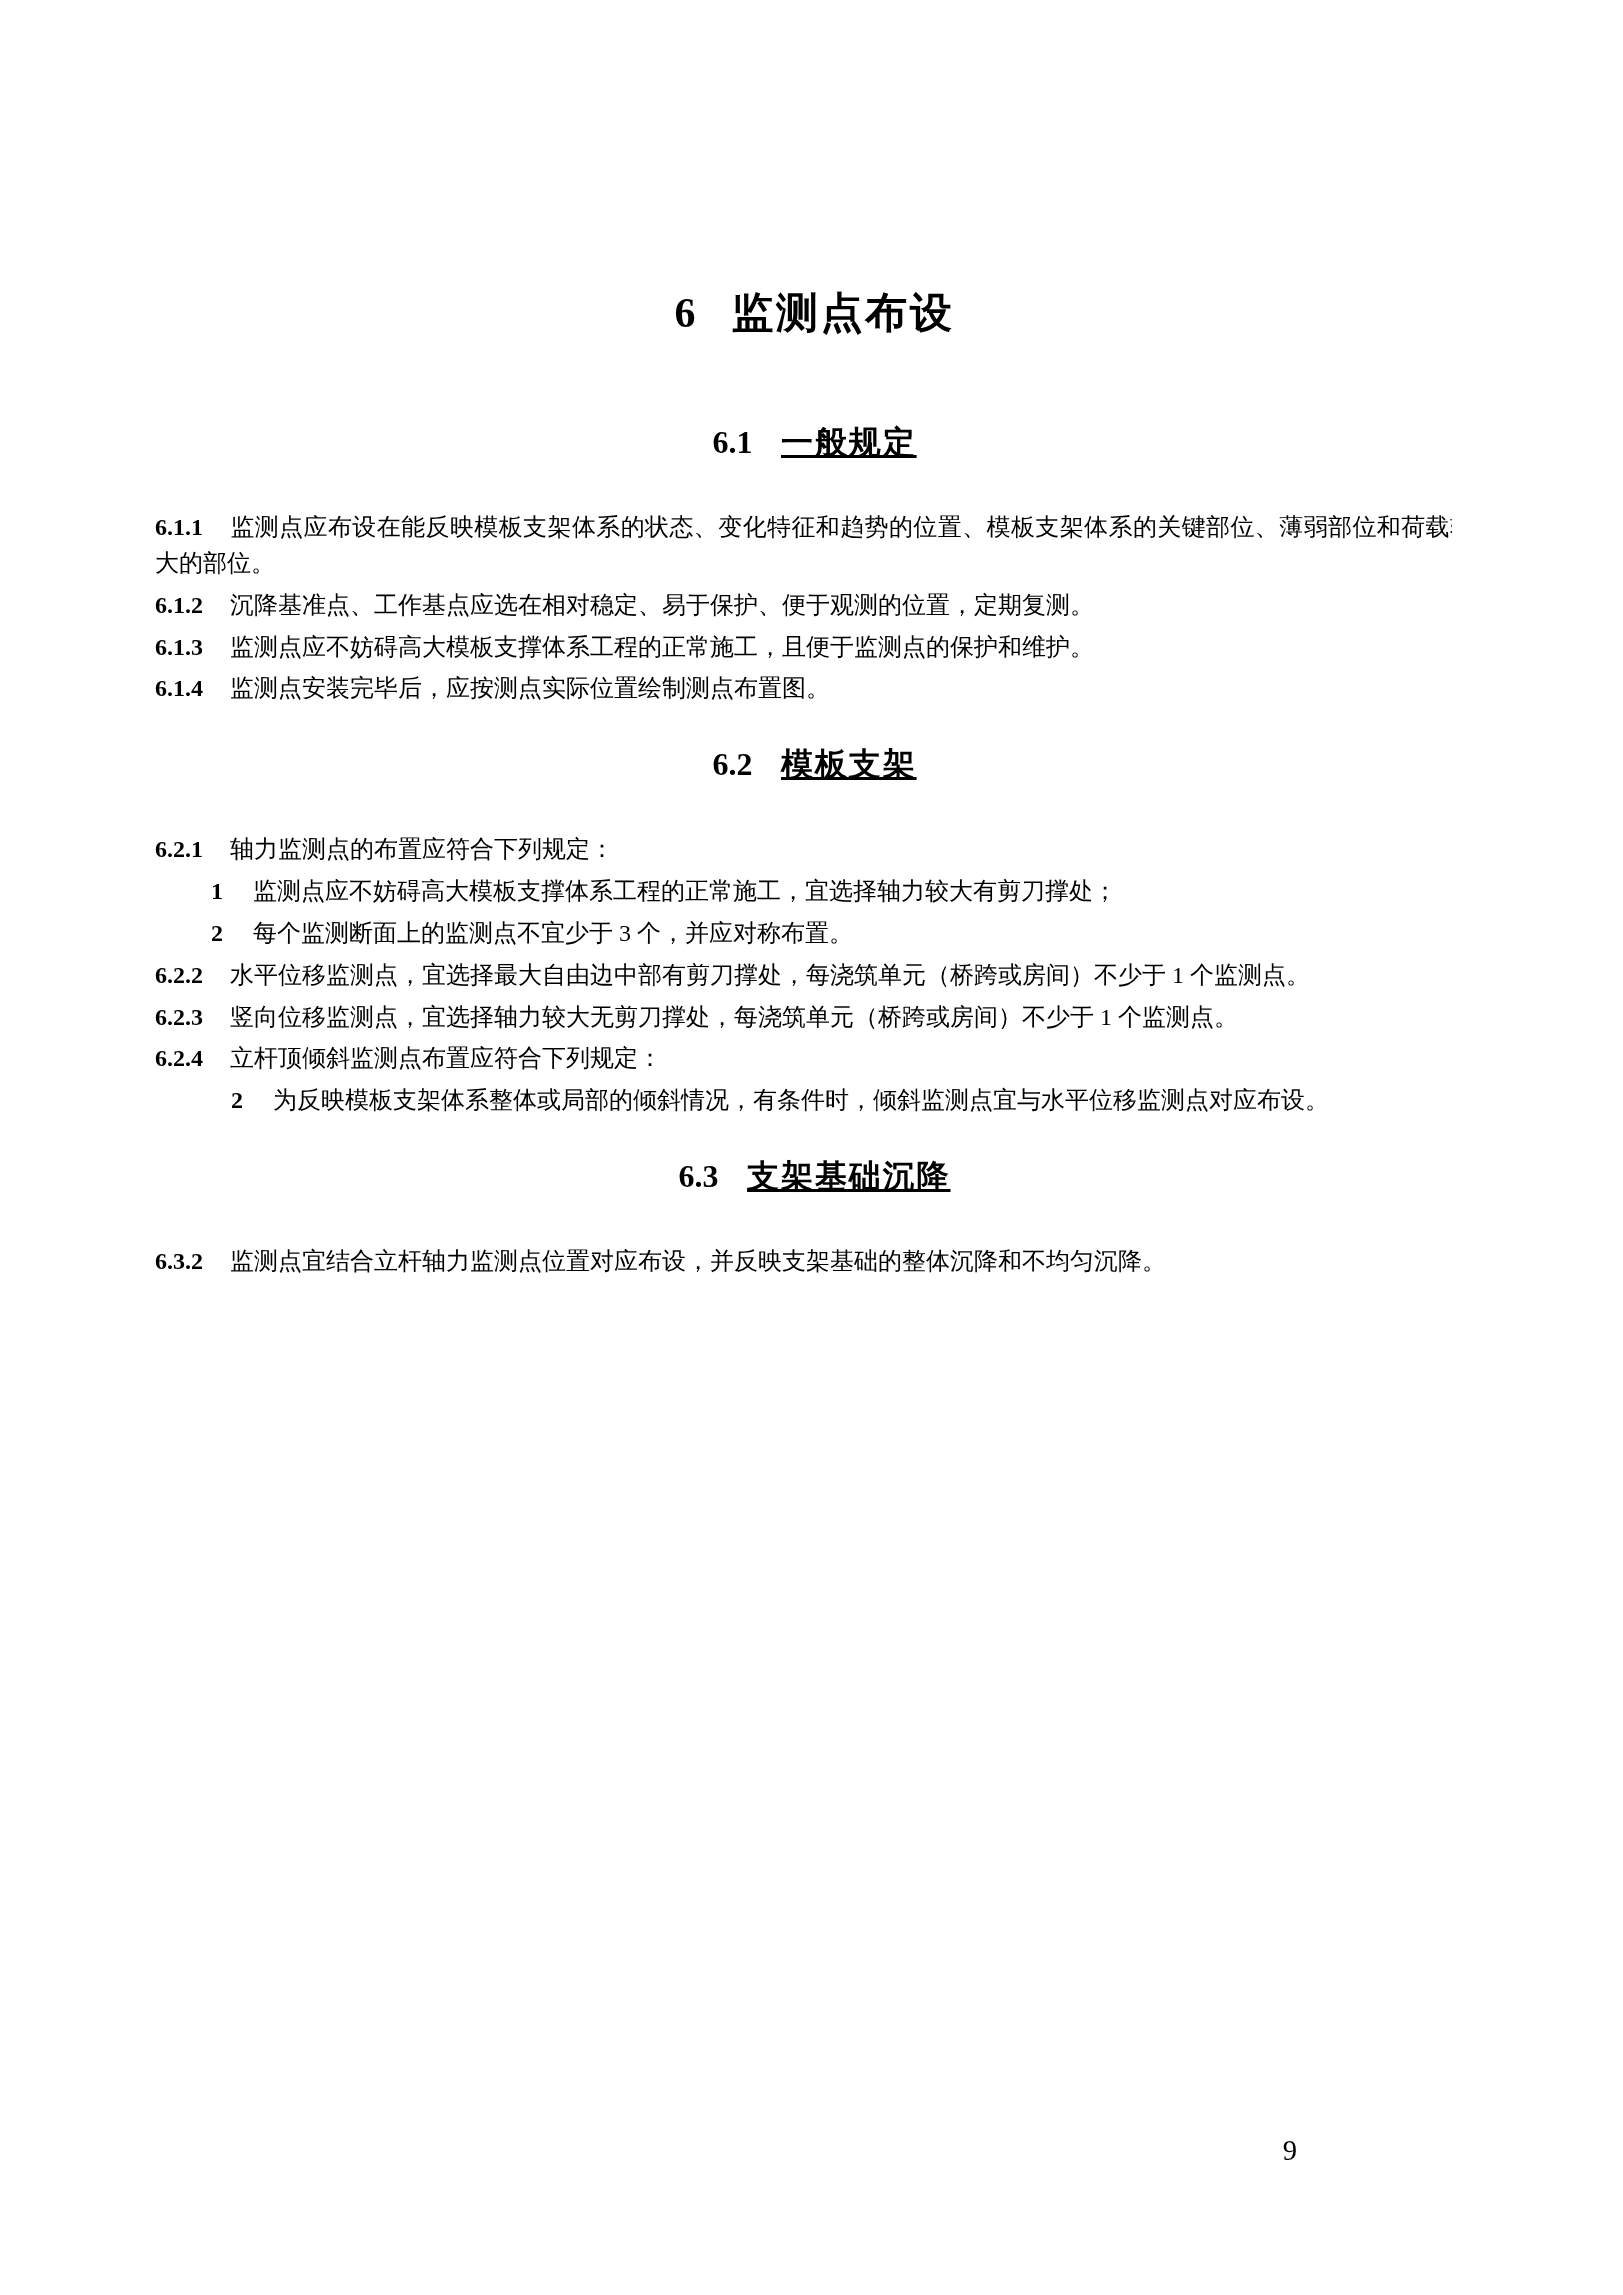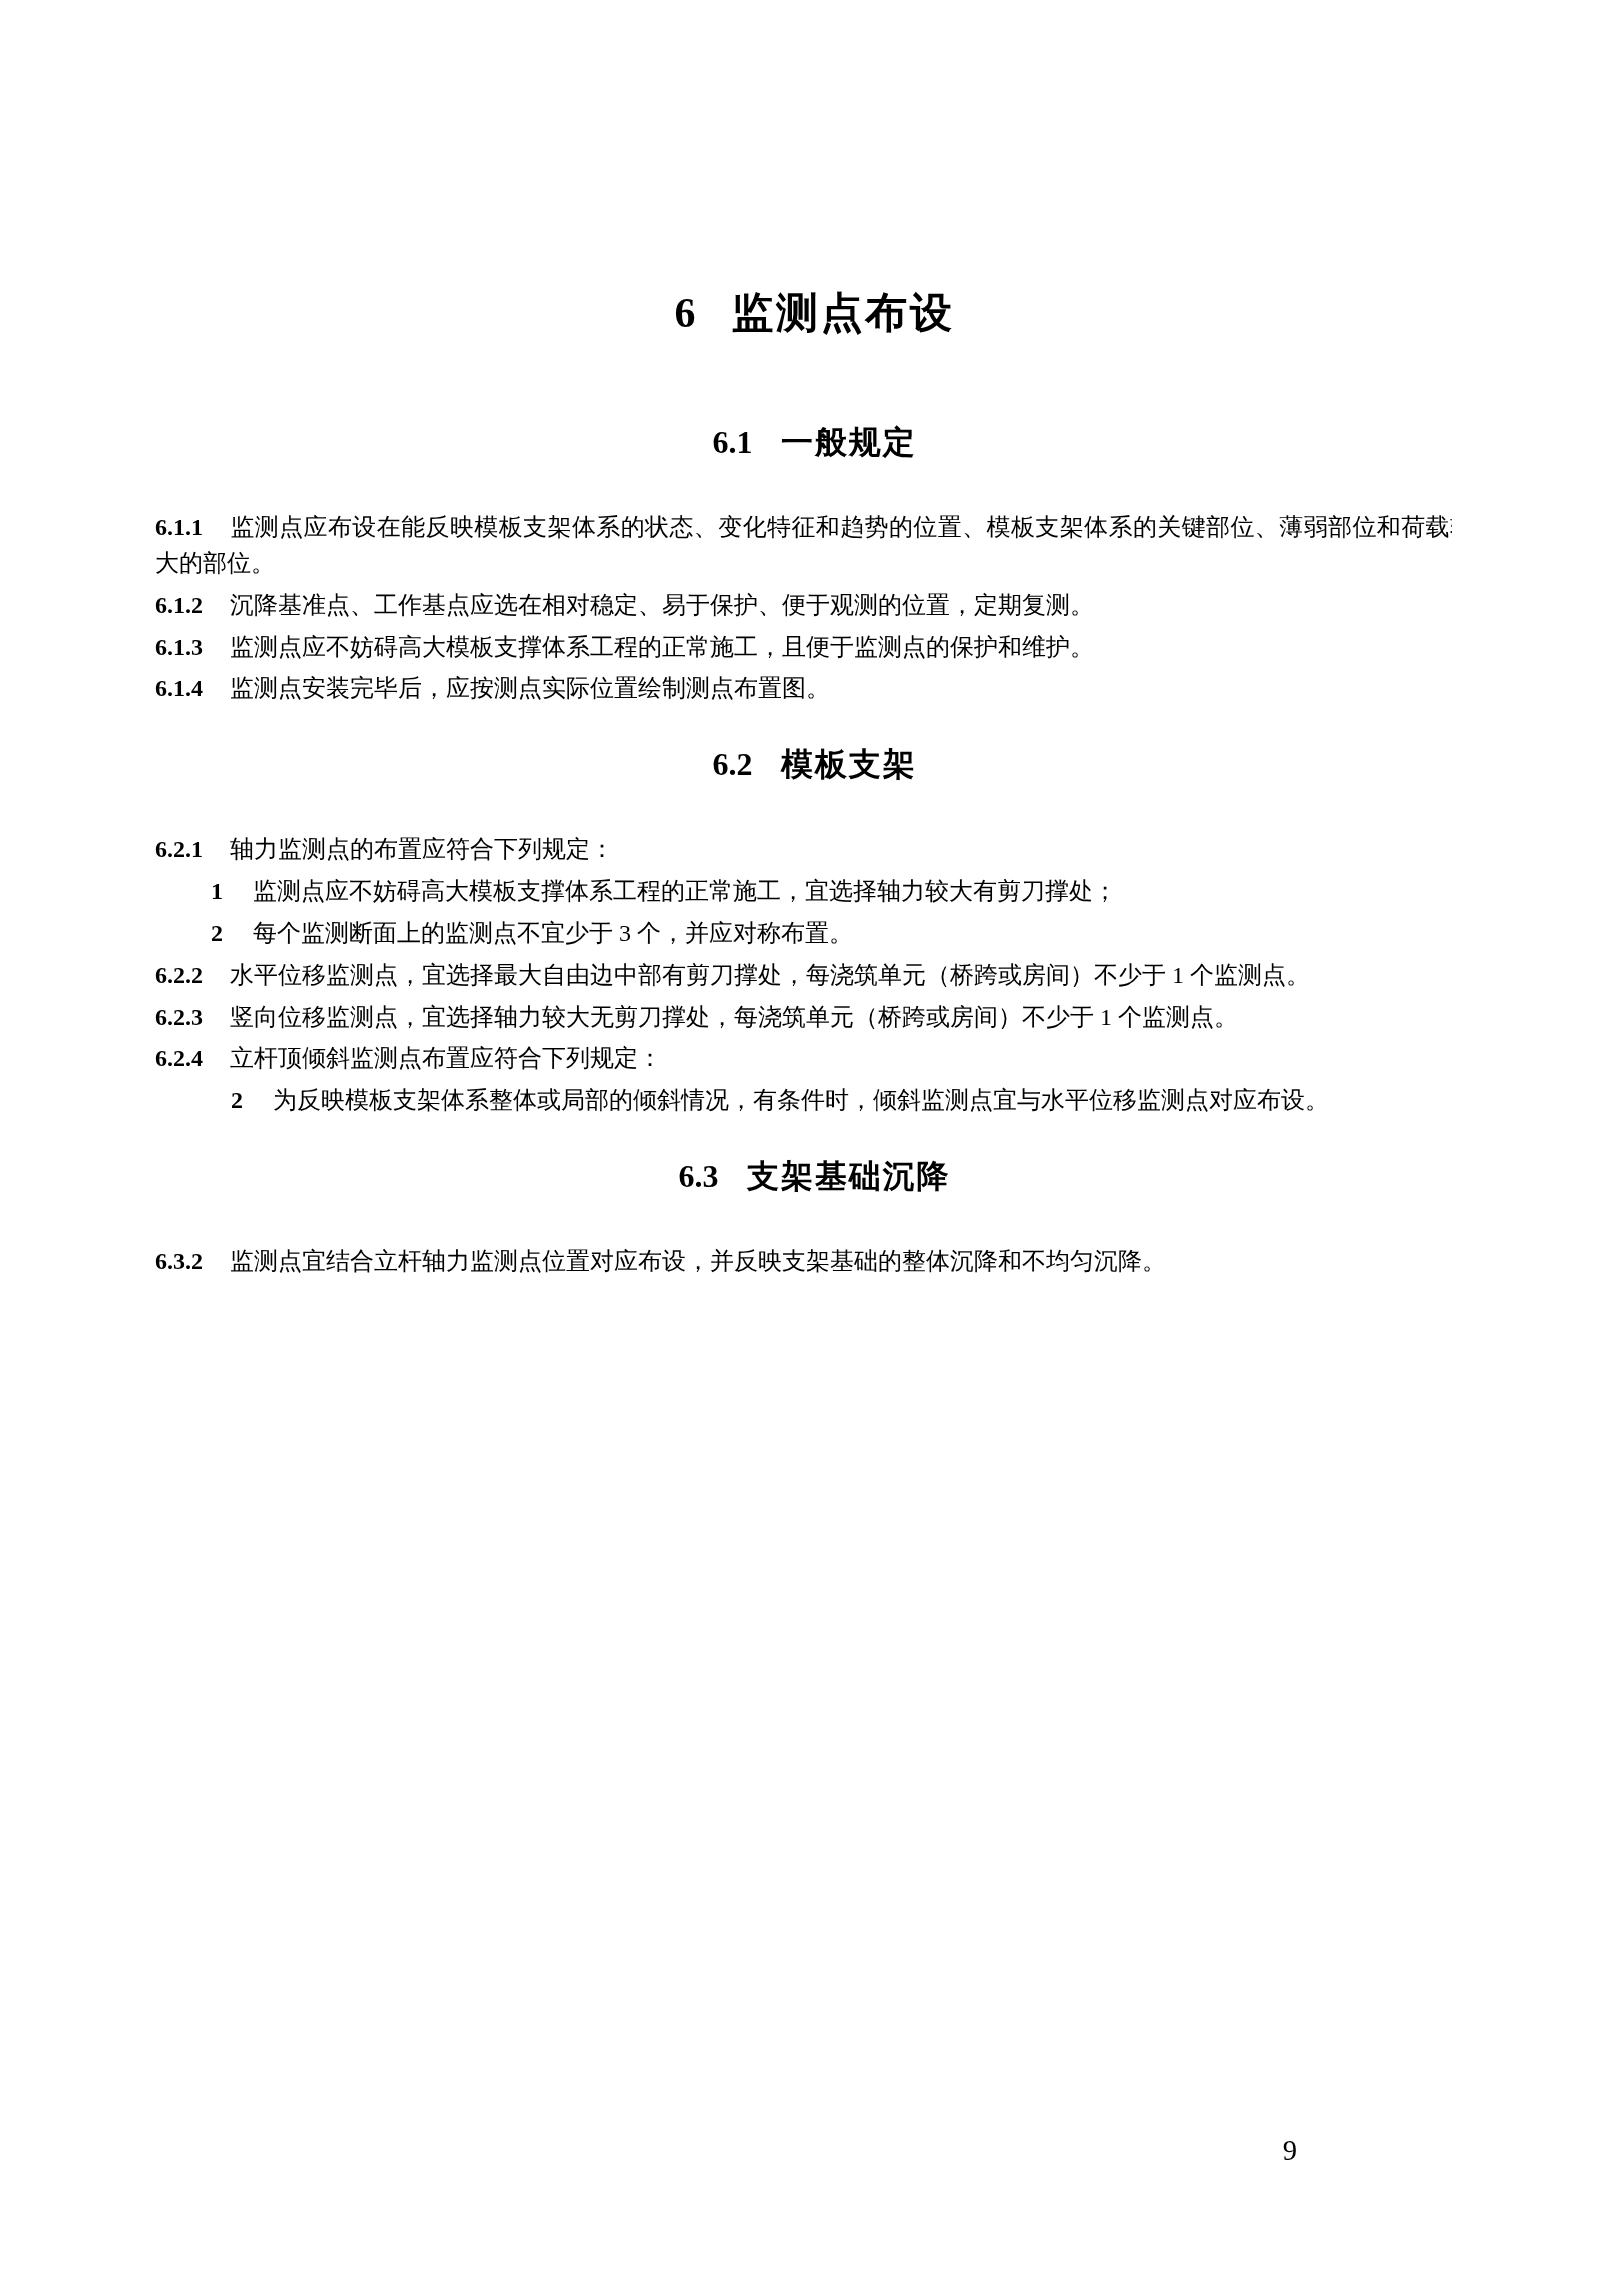--- a/index.html
+++ b/index.html
@@ -49,20 +49,21 @@
   h2.section.first {
     margin-top: 92px;
   }
   h2.section .hnum {
     font-family: "Liberation Serif", "DejaVu Serif", serif;
     margin-right: 28.6px;
   }
   h2.section .htitle {
     font-family: "Liberation Sans", "DejaVu Sans", sans-serif;
     letter-spacing: 1.9px;
+    text-decoration: underline;
   }
   
   p.clause {
     margin: 0 0 5.8px 0;
     font-size: 24px;
     line-height: 36px;
     text-align: justify;
     text-justify: inter-character;
   }
   p.clause .cnum {

